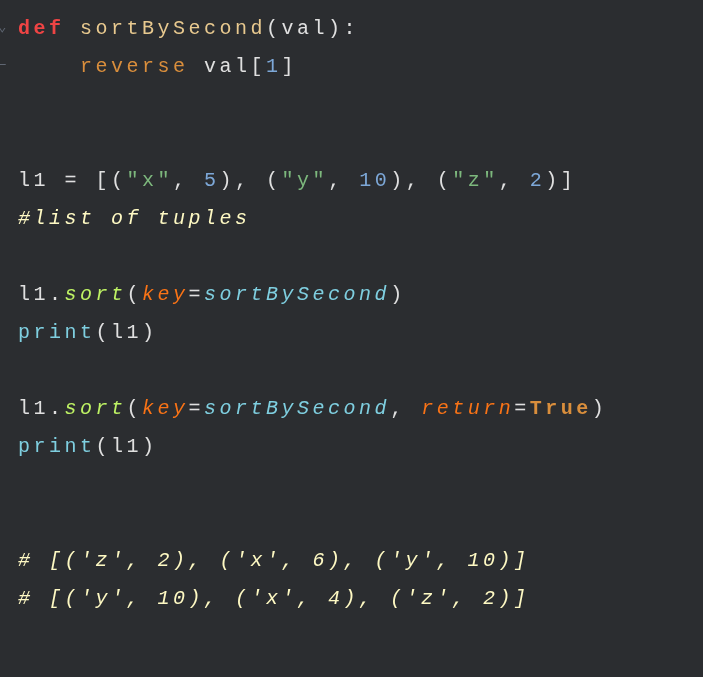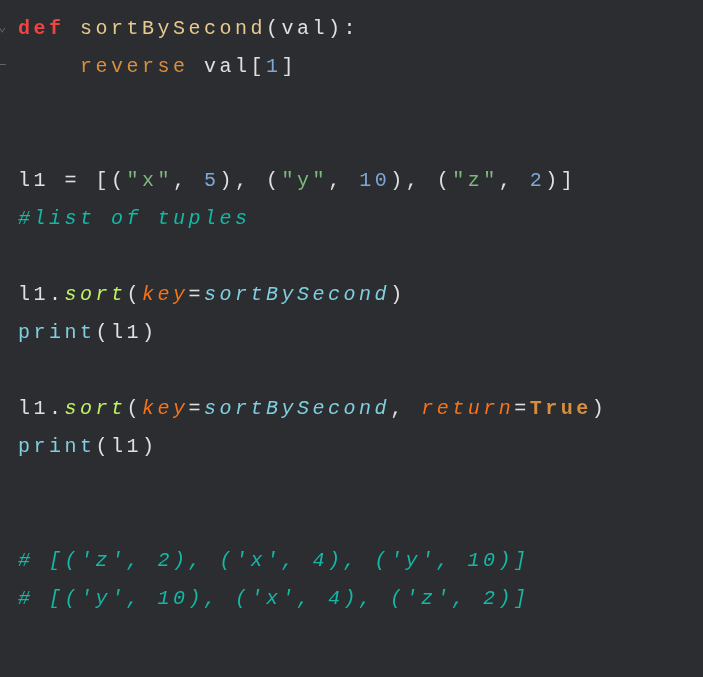--- a/index.html
+++ b/index.html
@@ -42,21 +42,21 @@
     .fn-name { color: #e8c98f; }
     .fn-call { color: #7fcfe0; font-style: italic; }
     .builtin { color: #7fcfe0; }
     .paren { color: #e0e0e0; }
     .param { color: #e0e0e0; }
     .punct { color: #e0e0e0; }
     .ident { color: #e0e0e0; }
     .bracket { color: #e0e0e0; }
     .num { color: #7da8d8; }
     .str { color: #7db87d; }
-    .comment { color: #14b8a6; font-style: italic; }
+    .comment { color: #fef9c3; font-style: italic; }
     .kwarg { color: #f97316; font-style: italic; }
     .dot { color: #e0e0e0; }
     .method { color: #bef264; font-style: italic; }
   </style>
 </head>
 <body>
 
 <div class="gutter">
   <span class="fold-marker" style="top:0px">⌄</span>
   <span class="fold-marker" style="top:38px">⌐</span>
@@ -70,15 +70,15 @@
   <div class="code-line"><span class="ident">l1</span><span class="punct"> = </span><span class="paren">[(</span><span class="str">"x"</span><span class="punct">, </span><span class="num">5</span><span class="paren">), (</span><span class="str">"y"</span><span class="punct">, </span><span class="num">10</span><span class="paren">), (</span><span class="str">"z"</span><span class="punct">, </span><span class="num">2</span><span class="paren">)]</span></div>
   <div class="code-line"><span class="comment">#list of tuples</span></div>
   <div class="code-line">&nbsp;</div>
   <div class="code-line"><span class="ident">l1</span><span class="dot">.</span><span class="method">sort</span><span class="paren">(</span><span class="kwarg">key</span><span class="punct">=</span><span class="fn-call">sortBySecond</span><span class="paren">)</span></div>
   <div class="code-line"><span class="builtin">print</span><span class="paren">(</span><span class="ident">l1</span><span class="paren">)</span></div>
   <div class="code-line">&nbsp;</div>
   <div class="code-line"><span class="ident">l1</span><span class="dot">.</span><span class="method">sort</span><span class="paren">(</span><span class="kwarg">key</span><span class="punct">=</span><span class="fn-call">sortBySecond</span><span class="punct">, </span><span class="kwarg">return</span><span class="punct">=</span><span class="kw-bool">True</span><span class="paren">)</span></div>
   <div class="code-line"><span class="builtin">print</span><span class="paren">(</span><span class="ident">l1</span><span class="paren">)</span></div>
   <div class="code-line">&nbsp;</div>
   <div class="code-line">&nbsp;</div>
-  <div class="code-line"><span class="comment"># [('z', 2), ('x', 4), ('y', 10)]</span></div>
+  <div class="code-line"><span class="comment"># [('z', 2), ('x', 6), ('y', 10)]</span></div>
   <div class="code-line"><span class="comment"># [('y', 10), ('x', 4), ('z', 2)]</span></div>
 </div>
 
 </body></html>

